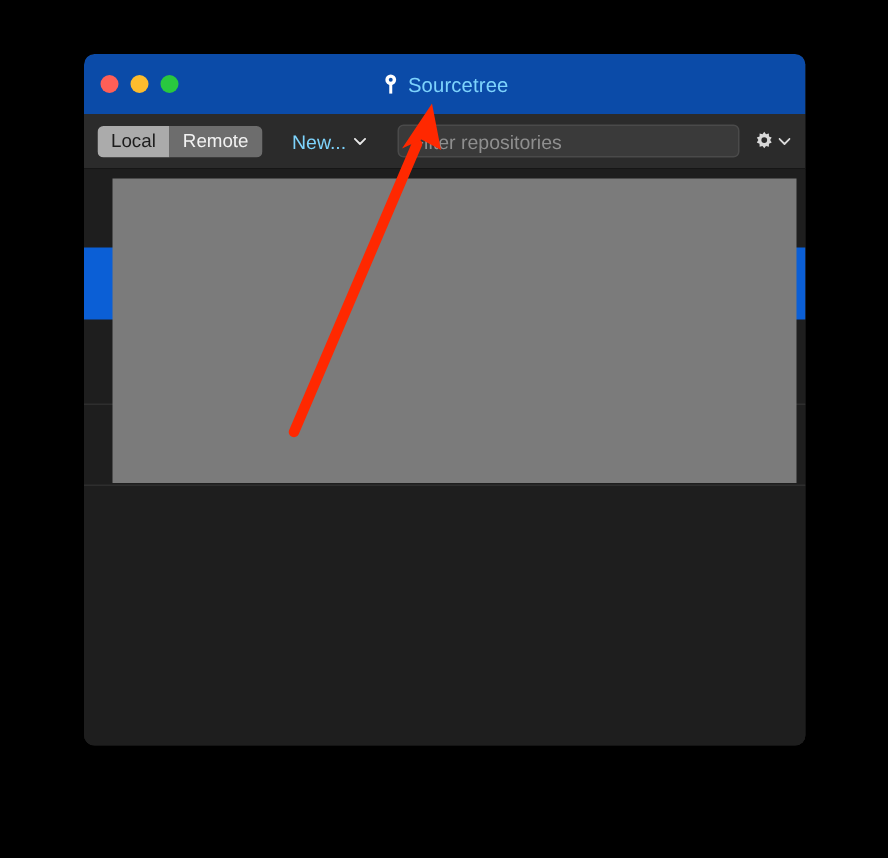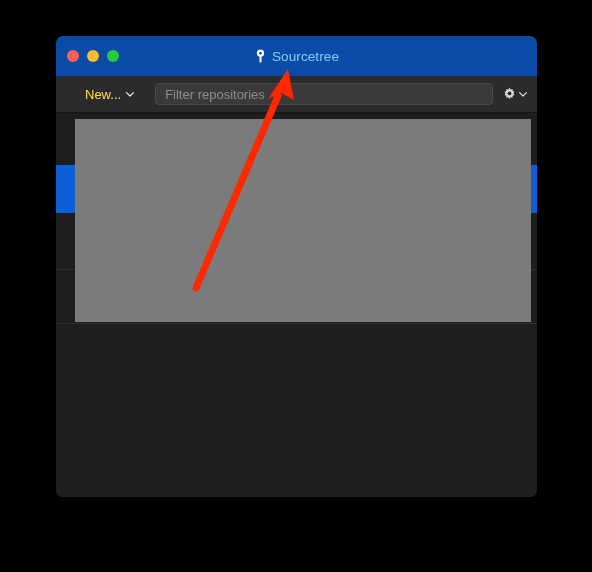--- a/index.html
+++ b/index.html
@@ -103,21 +103,21 @@
   }
   .segment.selected { background: #ababab; color: #1c1c1c; }
   .segment.unselected { background: #6d6d6d; color: #f2f2f2; }
 
   
   #new-button {
     display: flex;
     align-items: center;
     gap: 5px;
     margin-left: 17px;
-    color: #fde047;
+    color: #7dd3fc;
     font-size: 13px;
     height: 22px;
     padding: 0 3px;
     flex: 0 0 auto;
   }
   .chevron-down {
     display: block;
     width: 8px;
     height: 5px;
   }
@@ -220,20 +220,24 @@
         <circle cx="6.5" cy="4.2" r="1.3" fill="#0B4BA8"></circle>
         <rect x="5.5" y="6.6" width="2" height="6.8" fill="#ffffff"></rect>
       </svg>
       <span id="window-title">Sourcetree</span>
     </div>
 
   </div>
 
   <div id="toolbar">
 
+    <div id="segmented-control">
+      <span class="segment selected">Local</span>
+      <span class="segment unselected">Remote</span>
+    </div>
 
     <div id="new-button">
       <span>New...</span>
       <svg class="chevron-down" viewBox="0 0 8 5">
         <path d="M0.6 0.6 L4 4 L7.4 0.6" fill="none" stroke="#e8e8e8" stroke-width="1.2" stroke-linecap="round" stroke-linejoin="round"></path>
       </svg>
     </div>
 
     <div id="filter-field">
       <span id="filter-placeholder">Filter repositories</span>

